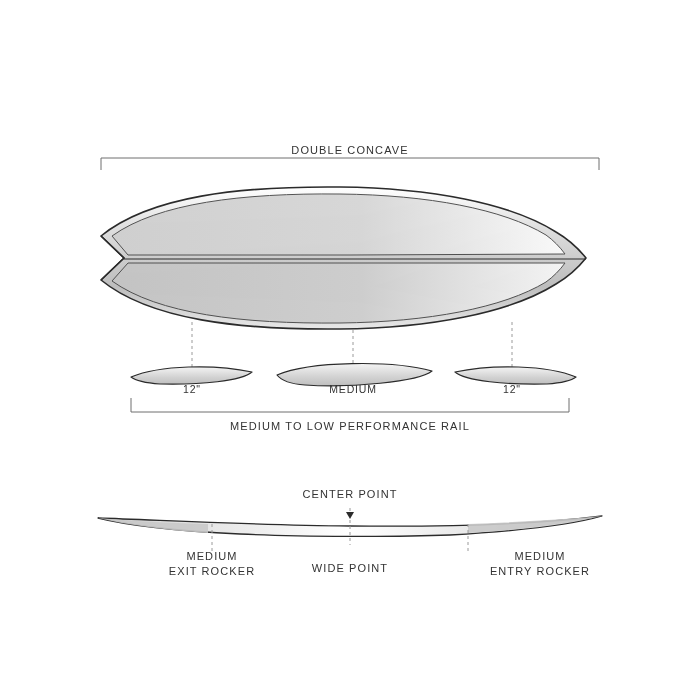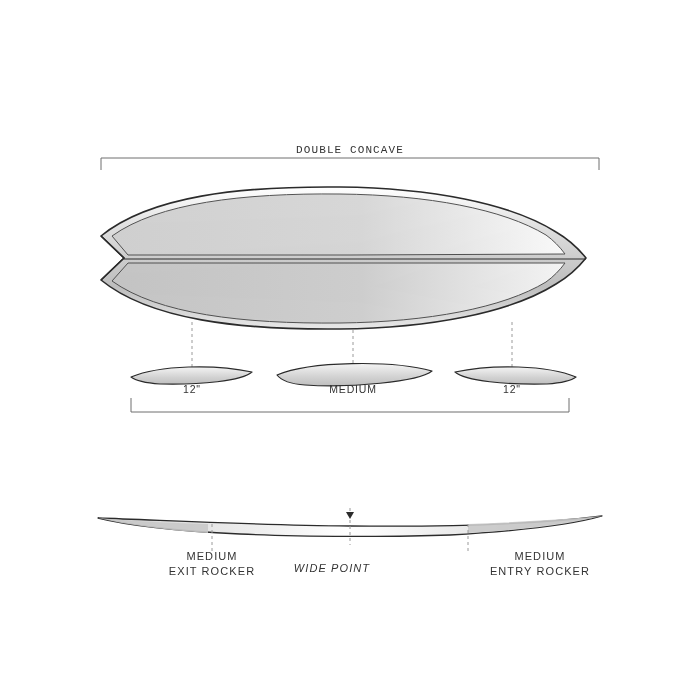--- a/index.html
+++ b/index.html
@@ -170,31 +170,33 @@
     </g>
 
     <g>
       <path class="dash" d="M350 508 L350 545"></path>
       <path d="M346 512 L354 512 L350 519 Z" fill="#2b2b2b"></path>
       <path class="dash" d="M212 524 L212 552"></path>
       <path class="dash" d="M468 524 L468 552"></path>
     </g>
   </svg>
 
-  <div class="label" style="left:250px; top:143px; width:200px;font-family:Liberation Mono, monospace;">DOUBLE CONCAVE</div>
+  <div class="label" style="left:250px; top:143px; width:200px;">DOUBLE CONCAVE</div>
 
   <div class="label small" style="left:152px; top:382px; width:80px;">12"</div>
 
   <div class="label small" style="left:310px; top:382px; width:86px;">MEDIUM</div>
 
   <div class="label small" style="left:472px; top:382px; width:80px;">12"</div>
 
-
+  <div class="label" style="left:200px; top:419px; width:300px;">MEDIUM TO LOW PERFORMANCE RAIL</div>
+
+  <div class="label" style="left:270px; top:487px; width:160px;">CENTER POINT</div>
 
   <div class="label" style="left:102px; top:549px; width:220px;">MEDIUM
 EXIT ROCKER</div>
 
-  <div class="label" style="left:272px; top:561px; width:120px;font-style:italic;">WIDE POINT</div>
+  <div class="label" style="left:290px; top:561px; width:120px;">WIDE POINT</div>
 
   <div class="label" style="left:430px; top:549px; width:220px;">MEDIUM
 ENTRY ROCKER</div>
 
 </div>
 
 </body></html>

